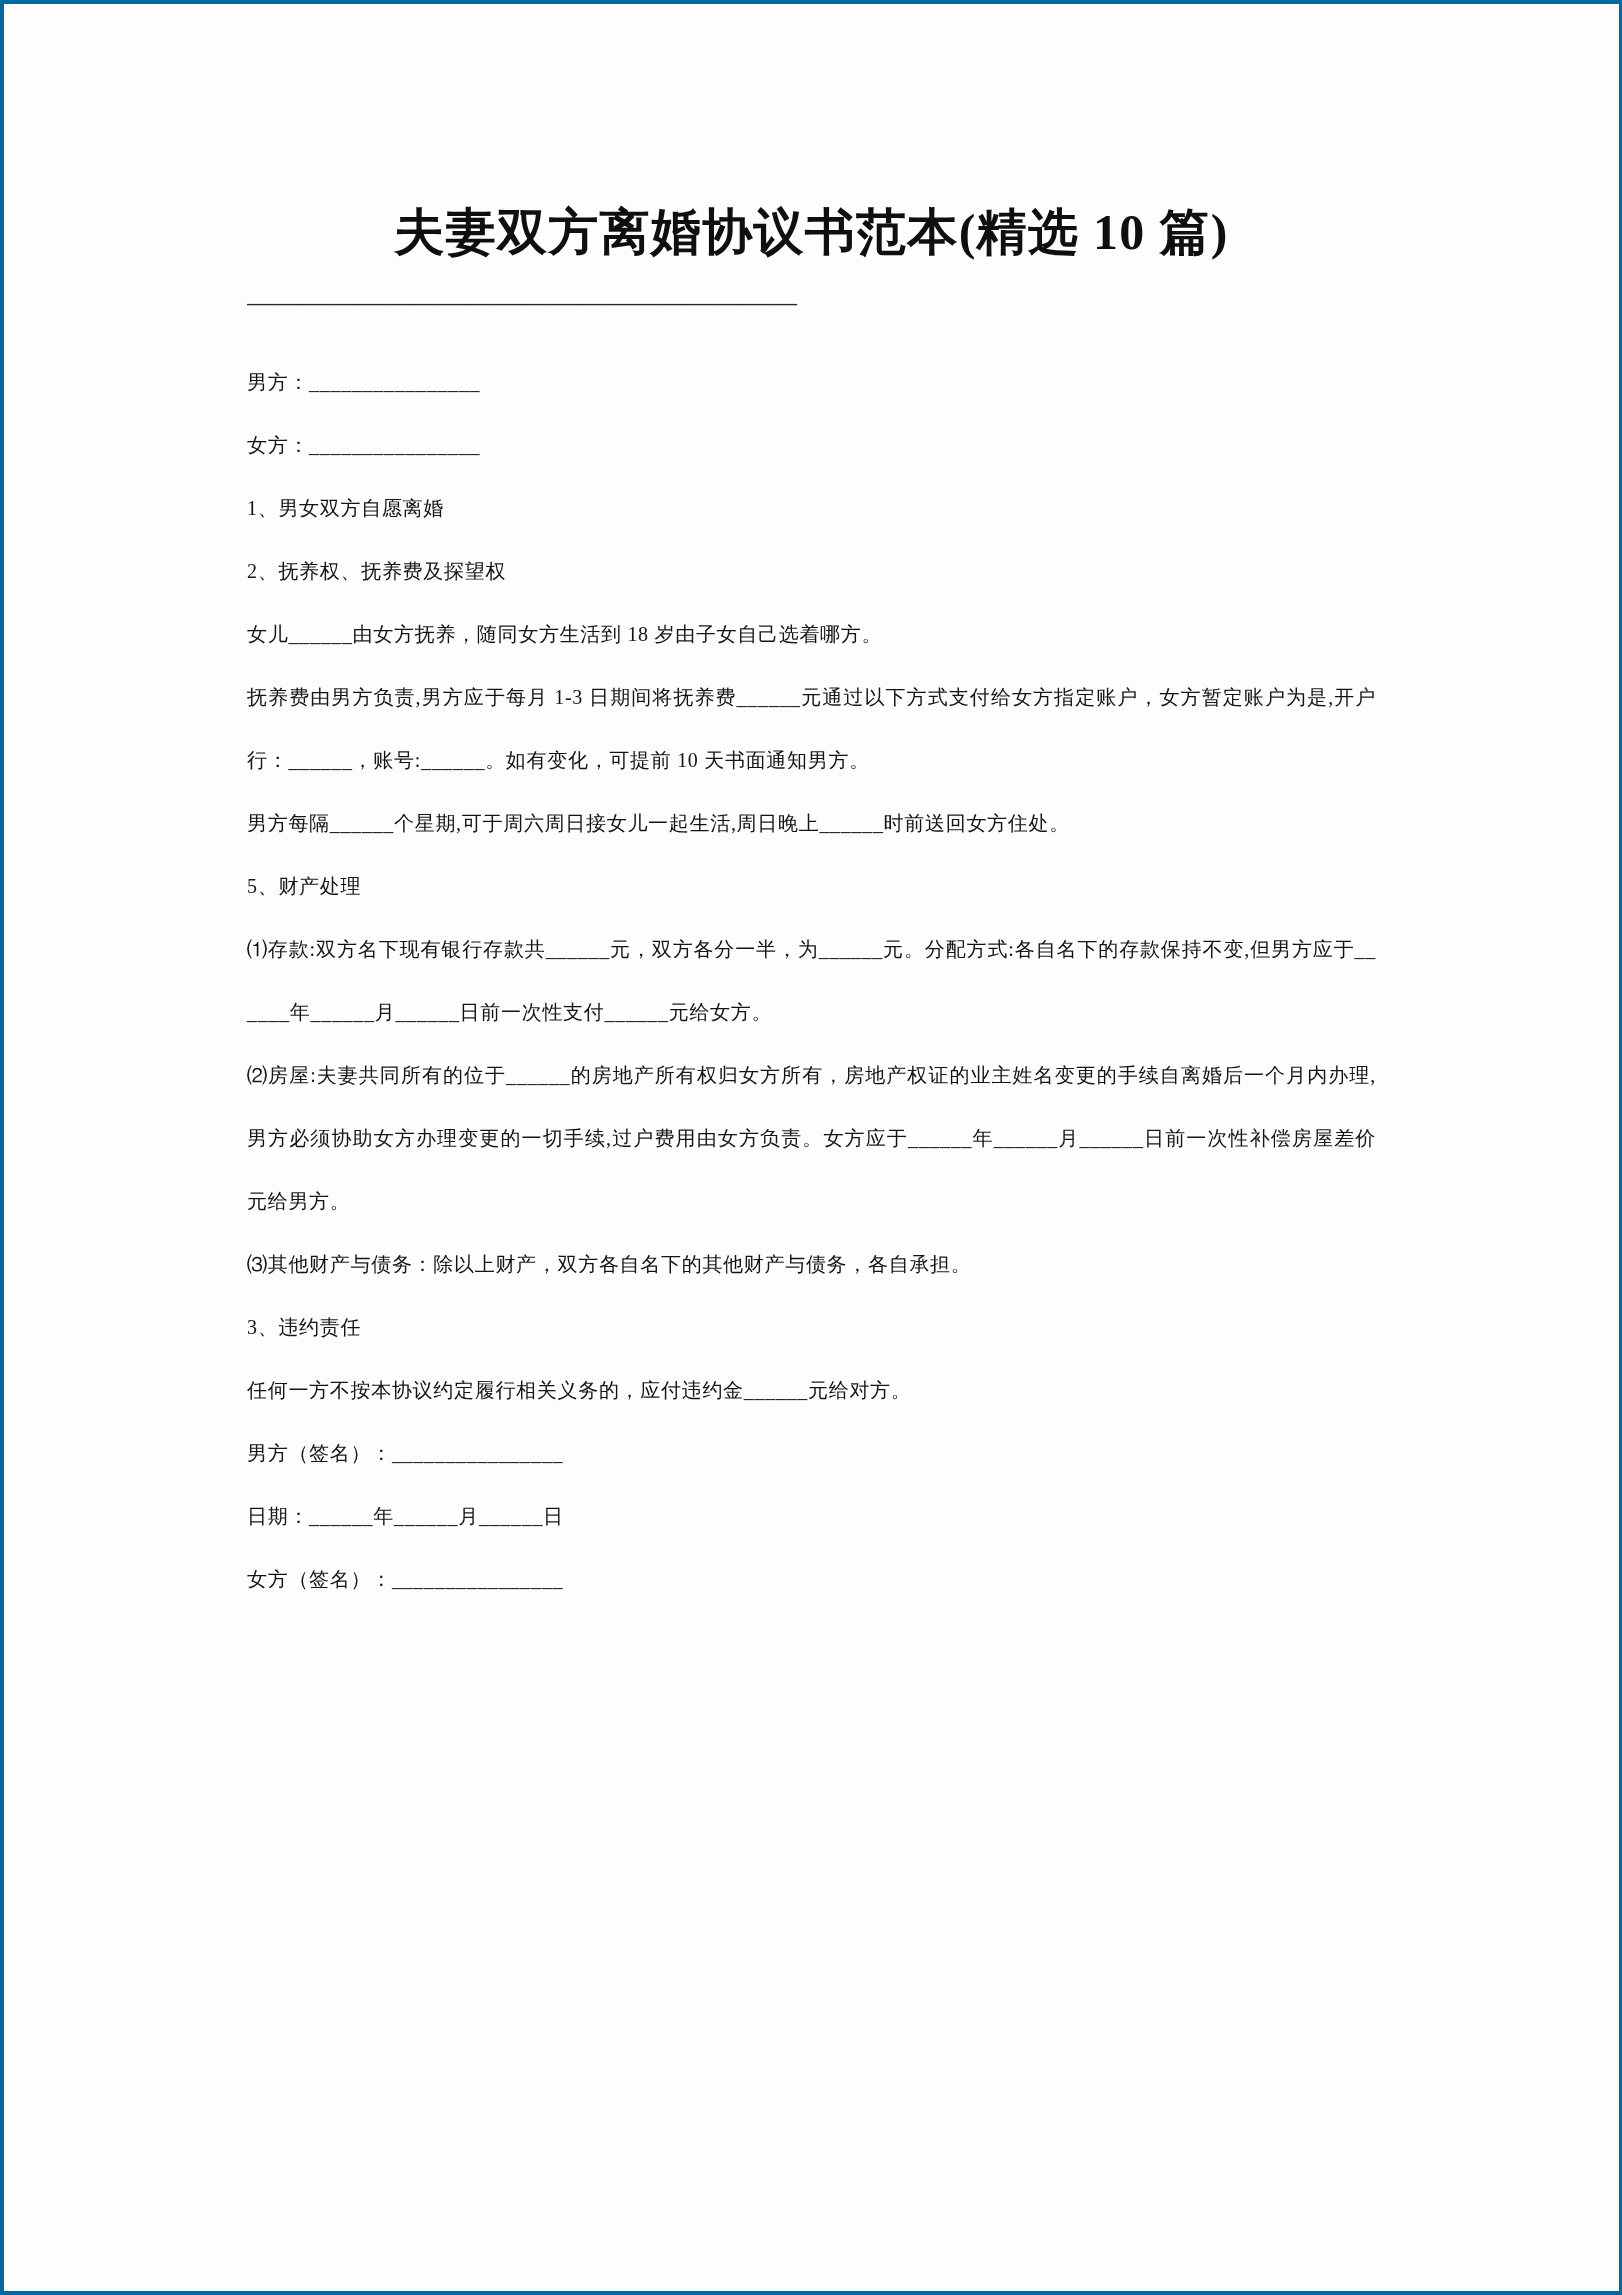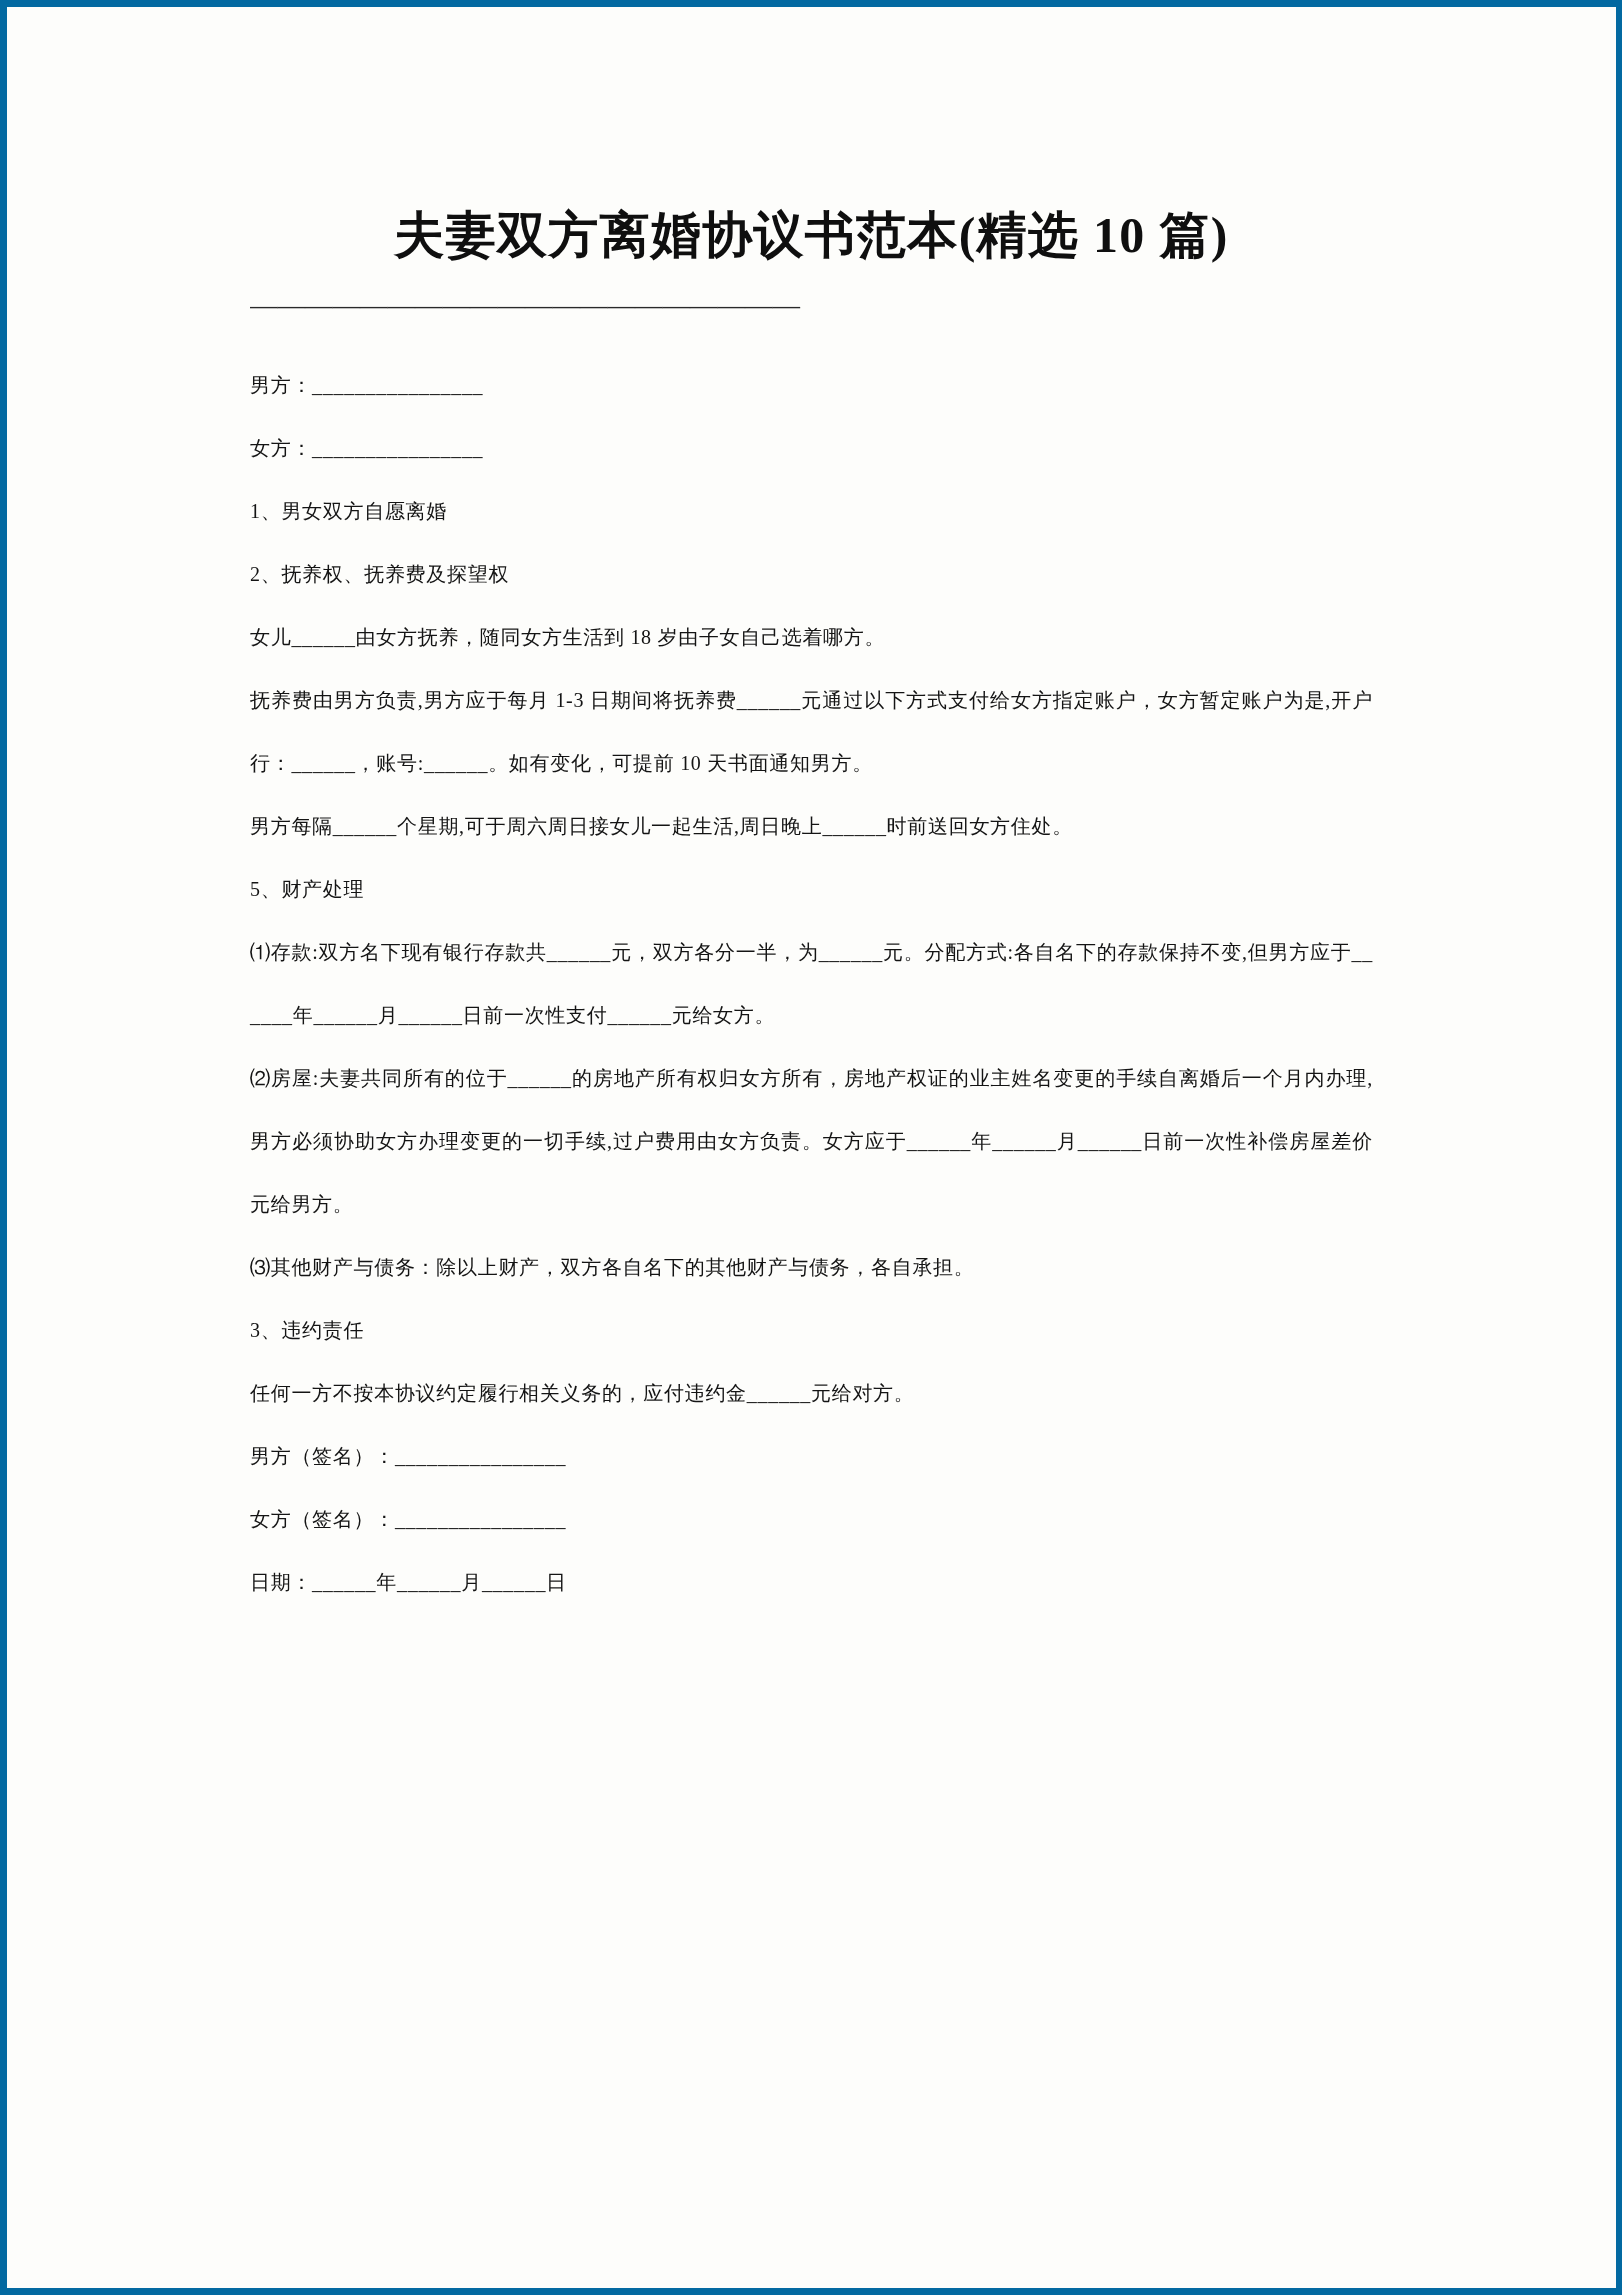--- a/index.html
+++ b/index.html
@@ -11,21 +11,21 @@
     width: 1623px;
     height: 2295px;
     font-family: "Liberation Serif", "DejaVu Serif", serif;
     color: #141414;
   }
   .page {
     box-sizing: border-box;
     width: 1623px;
     height: 2295px;
     background: #fdfdfb;
-    border: 7px solid #0369a1;
+    border: 4px solid #0369a1;
     padding: 196px 243px 79px 243px;
     overflow: hidden;
   }
   .doc-title {
     font-size: 50px;
     font-weight: bold;
     text-align: center;
     margin: 0 0 17px 0;
     line-height: 65px;
     letter-spacing: 1.3px;
@@ -66,18 +66,18 @@
     <p>女儿______由女方抚养，随同女方生活到 18 岁由子女自己选着哪方。</p>
     <p>抚养费由男方负责,男方应于每月 1-3 日期间将抚养费______元通过以下方式支付给女方指定账户，女方暂定账户为是,开户行：______，账号:______。如有变化，可提前 10 天书面通知男方。</p>
     <p>男方每隔______个星期,可于周六周日接女儿一起生活,周日晚上______时前送回女方住处。</p>
     <p>5、财产处理</p>
     <p>⑴存款:双方名下现有银行存款共______元，双方各分一半，为______元。分配方式:各自名下的存款保持不变,但男方应于______年______月______日前一次性支付______元给女方。</p>
     <p>⑵房屋:夫妻共同所有的位于______的房地产所有权归女方所有，房地产权证的业主姓名变更的手续自离婚后一个月内办理,男方必须协助女方办理变更的一切手续,过户费用由女方负责。女方应于______年______月______日前一次性补偿房屋差价元给男方。</p>
     <p>⑶其他财产与债务：除以上财产，双方各自名下的其他财产与债务，各自承担。</p>
     <p>3、违约责任</p>
     <p>任何一方不按本协议约定履行相关义务的，应付违约金______元给对方。</p>
     <p>男方（签名）：________________</p>
+    <p>日期：______年______月______日</p>
     <p>女方（签名）：________________</p>
-    <p>日期：______年______月______日</p>
   </div>
 
 </div>
 
 
 </body></html>

